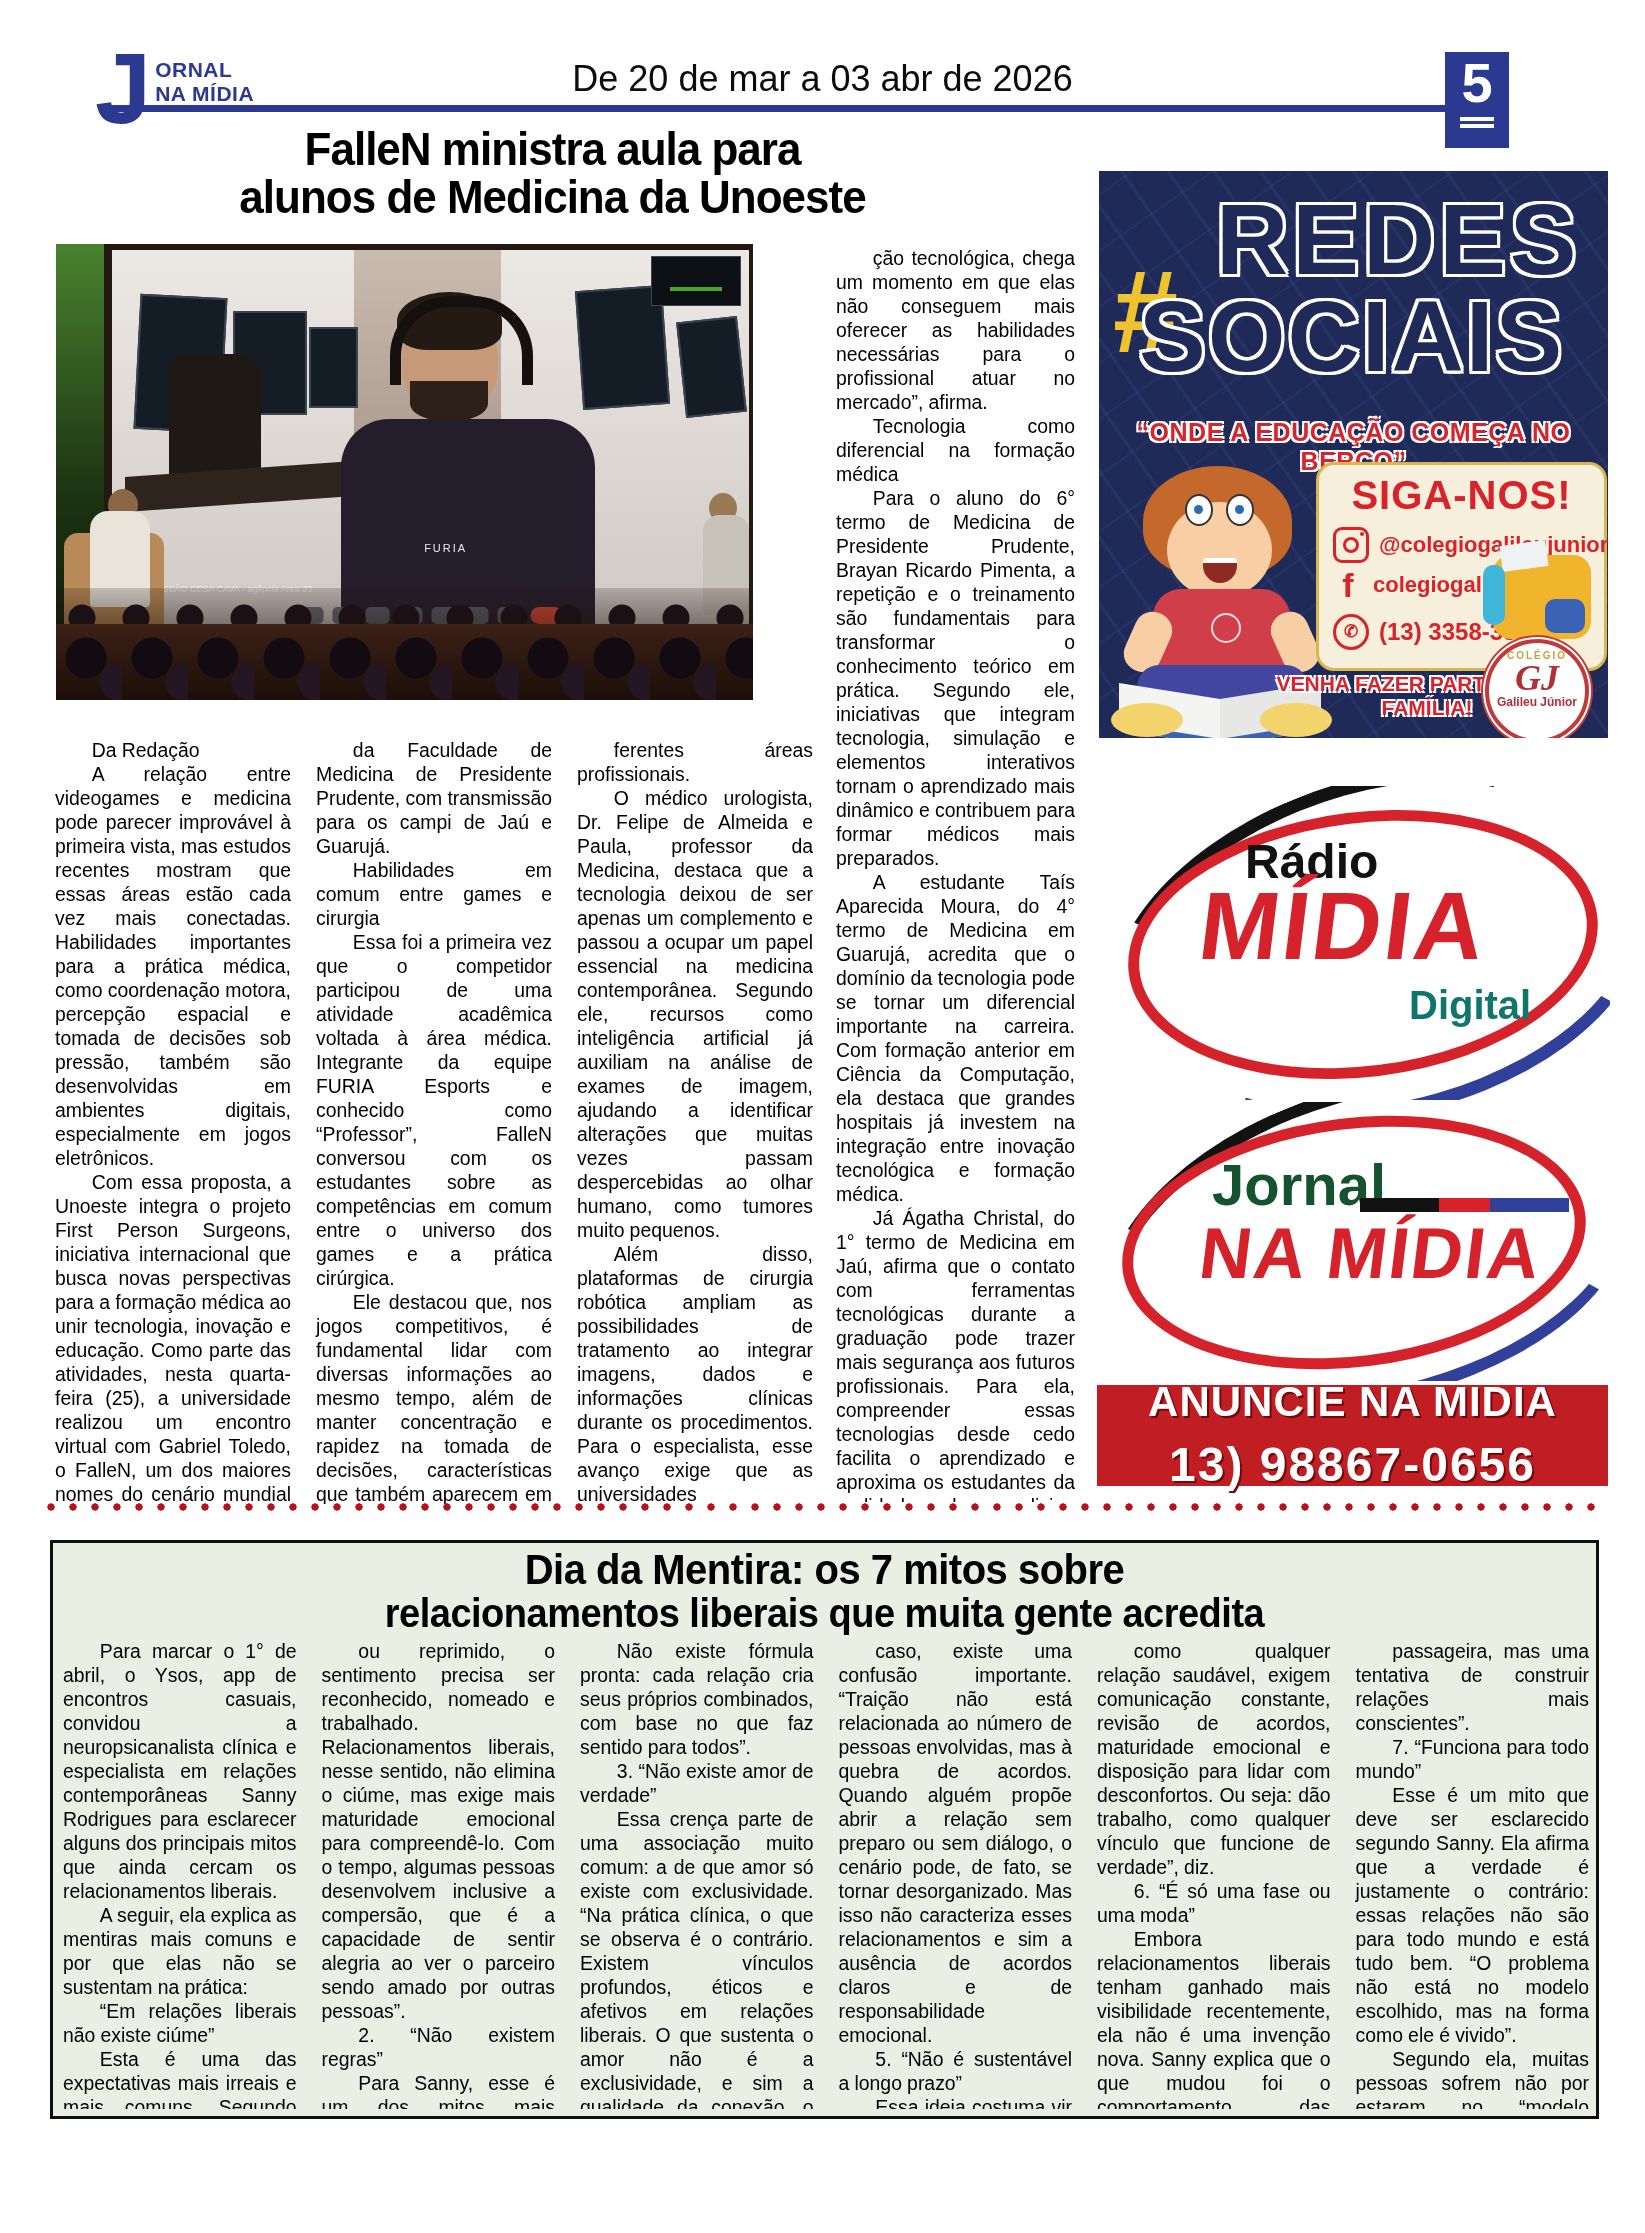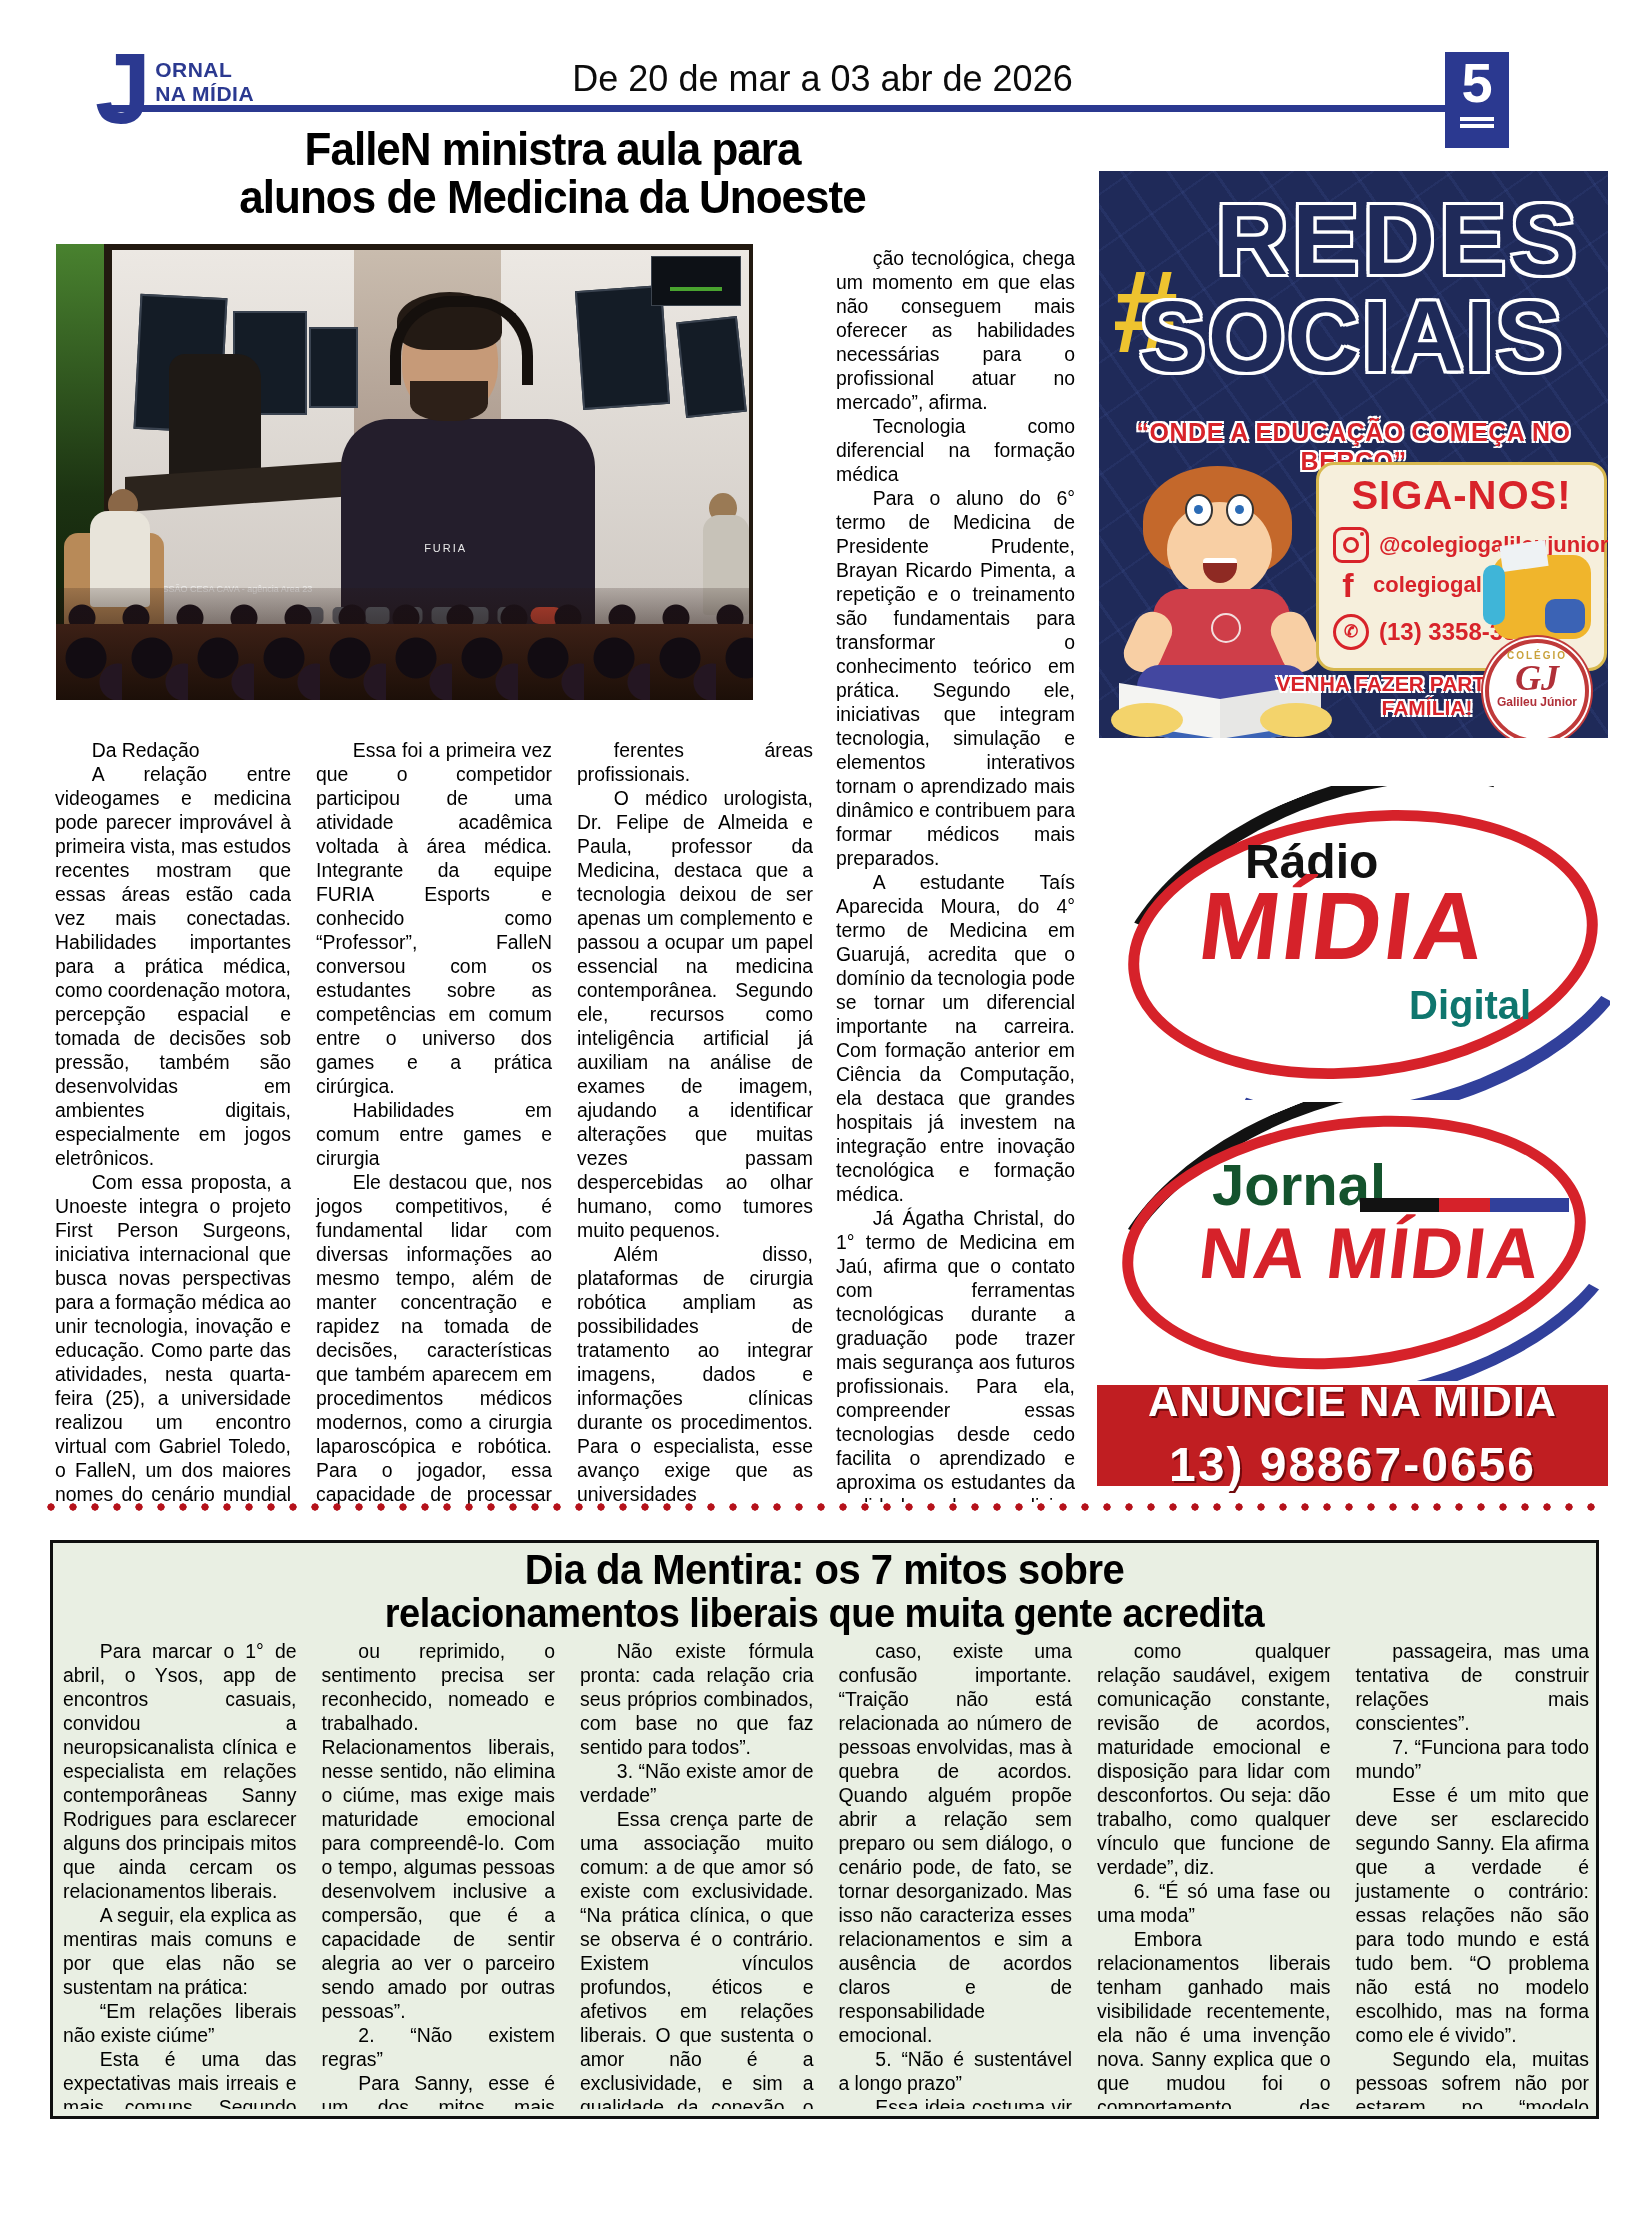--- a/index.html
+++ b/index.html
@@ -217,22 +217,23 @@
   <div class="abs ph-aud2"></div>
 </div>
 
 <div class="abs cols-123 news">
   <div>
     <p>Da Redação</p>
     <p>A relação entre videogames e medicina pode parecer improvável à primeira vista, mas estudos recentes mostram que essas áreas estão cada vez mais conectadas. Habilidades importantes para a prática médica, como coordenação motora, percepção espacial e tomada de decisões sob pressão, também são desenvolvidas em ambientes digitais, especialmente em jogos eletrônicos.</p>
     <p>Com essa proposta, a Unoeste integra o projeto First Person Surgeons, iniciativa internacional que busca novas perspectivas para a formação médica ao unir tecnologia, inovação e educação. Como parte das atividades, nesta quarta-feira (25), a universidade realizou um encontro virtual com Gabriel Toledo, o FalleN, um dos maiores nomes do cenário mundial de e-sports. O evento ocorreu no Teatro César Cava e reuniu alunos</p>
   </div>
   <div>
+    <p>da Faculdade de Medicina de Presidente Prudente, com transmissão para os campi de Jaú e Guarujá.</p>
+    <p>Habilidades em comum entre games e cirurgia</p>
     <p>Essa foi a primeira vez que o competidor participou de uma atividade acadêmica voltada à área médica. Integrante da equipe FURIA Esports e conhecido como “Professor”, FalleN conversou com os estudantes sobre as competências em comum entre o universo dos games e a prática cirúrgica.</p>
-    <p>Habilidades em comum entre games e cirurgia</p>
     <p>Ele destacou que, nos jogos competitivos, é fundamental lidar com diversas informações ao mesmo tempo, além de manter concentração e rapidez na tomada de decisões, características que também aparecem em procedimentos médicos modernos, como a cirurgia laparoscópica e robótica. Para o jogador, essa capacidade de processar várias informações simultaneamente é uma habilidade central em di-</p>
   </div>
   <div>
     <p class="noind">ferentes áreas profissionais.</p>
     <p>O médico urologista, Dr. Felipe de Almeida e Paula, professor da Medicina, destaca que a tecnologia deixou de ser apenas um complemento e passou a ocupar um papel essencial na medicina contemporânea. Segundo ele, recursos como inteligência artificial já auxiliam na análise de exames de imagem, ajudando a identificar alterações que muitas vezes passam despercebidas ao olhar humano, como tumores muito pequenos.</p>
     <p>Além disso, plataformas de cirurgia robótica ampliam as possibilidades de tratamento ao integrar imagens, dados e informações clínicas durante os procedimentos. Para o especialista, esse avanço exige que as universidades acompanhem a evolução tecnológica para garantir uma formação alinhada às novas demandas da profissão.</p>
 
   </div>
 </div>
 <div class="abs col4 news">

